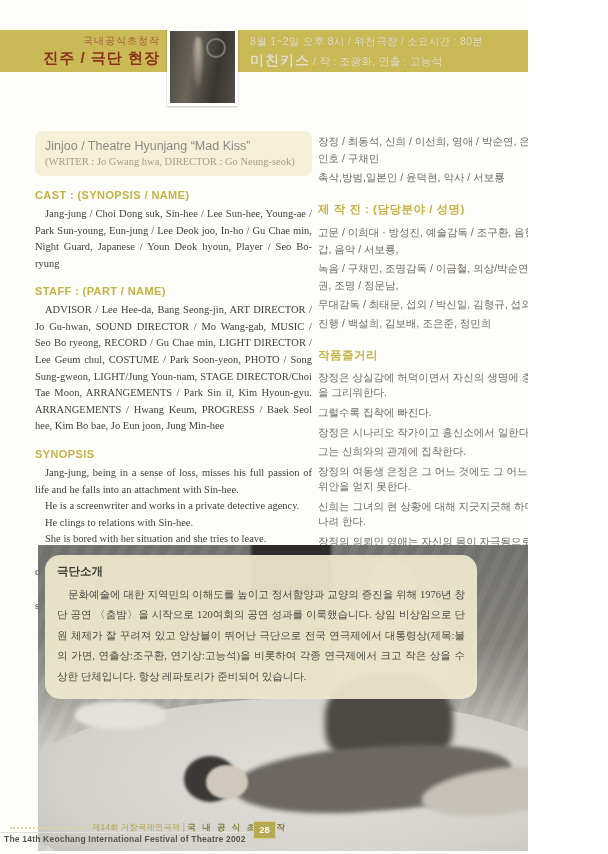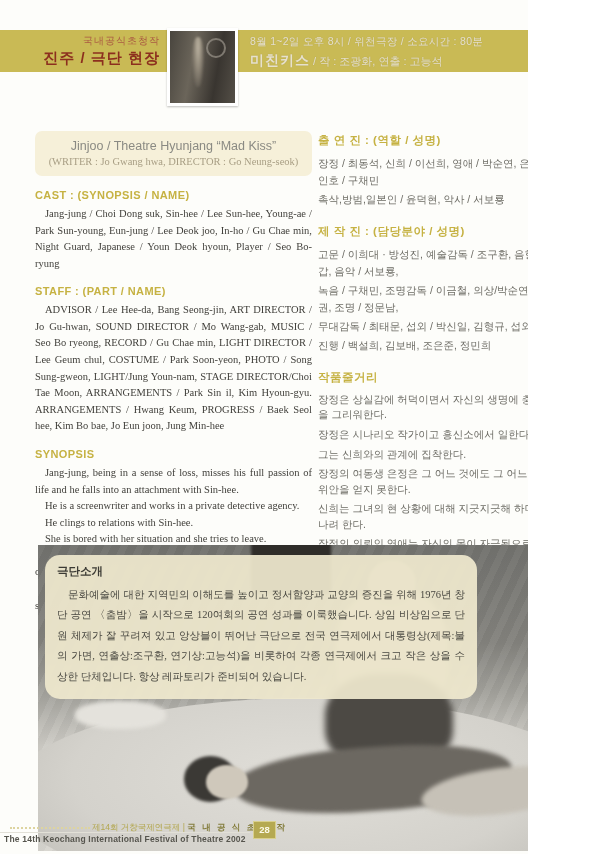--- a/index.html
+++ b/index.html
@@ -27,21 +27,21 @@
          border-radius:50%;opacity:.7;}
 
   .band-right{position:absolute;left:250px;top:35px;font-family:"Liberation Sans",sans-serif;
               color:#e7e1cc;text-shadow:0 0 1px rgba(120,110,60,.4);}
   .sched{font-size:10.5px;letter-spacing:.3px;}
   .title-line{font-size:11px;margin-top:3px;}
   .title-main{font-size:14px;font-weight:bold;letter-spacing:1px;}
 
   
   .left-col{position:absolute;left:35px;top:131px;width:277px;}
-  .title-box{background:#f6f0d9;border-radius:7px;padding:8px 10px 9px;text-align:center;}
+  .title-box{background:#f6f0d9;border-radius:7px;padding:8px 10px 9px;}
   .en-title{font-family:"Liberation Sans",sans-serif;font-size:12.5px;color:#8a8a83;}
   .en-sub{font-size:10.5px;color:#a89e84;margin-top:3px;}
 
   .sec-head{font-family:"Liberation Sans",sans-serif;font-size:11px;font-weight:bold;
             color:#c6b243;letter-spacing:.4px;margin:13px 0 5px;}
   .body-text{font-size:10.5px;color:#403f3a;line-height:1.58;text-align:justify;text-indent:10px;margin:0;}
   .syn-p{font-size:10.5px;color:#403f3a;line-height:1.58;text-align:justify;text-indent:10px;margin:0;}
 
   
   .right-col{position:absolute;left:318px;top:133px;width:268px;font-family:"Liberation Sans",sans-serif;}
@@ -142,34 +142,34 @@
     <p class="syn-p">She is bored with her situation and she tries to leave.</p>
     <p class="syn-p">Eun-jung, Jang-jung's sister, can't be consoled with any relation or anything.</p>
     <p class="syn-p">Young-ae, Jang-jung's client, finds her comfort in receiving stimulation on her body.</p>
     <p class="syn-p">In-he, Young-ae's husband, meets Eun-jung, Sin-hee,</p>
     <p class="syn-p">Eun-jung meets other men,</p>
     <p class="syn-p">......</p>
     <p class="syn-p">But they can't meet each other.</p>
   </div>
 
   <div class="right-col">
-    <p class="kr-head">출 연 진 : (역할 / 성명)</p>
     <p class="kr-line">장정 / 최동석, 신희 / 이선희, 영애 / 박순연, 은정 / 이덕주, 인호 / 구채민</p>
     <p class="kr-line">촉삭,방범,일본인 / 윤덕현, 악사 / 서보룡</p>
 
     <div class="kr-gap"></div>
     <p class="kr-head">제 작 진 : (담당분야 / 성명)</p>
     <p class="kr-line">고문 / 이희대 · 방성진, 예술감독 / 조구환, 음향감독 / 모왕갑, 음악 / 서보룡,</p>
     <p class="kr-line">녹음 / 구채민, 조명감독 / 이금철, 의상/박순연, 사진 / 송성권, 조명 / 정문남,</p>
     <p class="kr-line">무대감독 / 최태문, 섭외 / 박신일, 김형규, 섭외 / 황금,</p>
     <p class="kr-line">진행 / 백설희, 김보배, 조은준, 정민희</p>
 
     <div class="kr-gap"></div>
     <p class="kr-head">작품줄거리</p>
     <p class="story-line">장정은 상실감에 허덕이면서 자신의 생명에 충만한 열정을 그리워한다.</p>
+    <p class="story-line">그럴수록 집착에 빠진다.</p>
     <p class="story-line">장정은 시나리오 작가이고 흥신소에서 일한다.</p>
     <p class="story-line">그는 신희와의 관계에 집착한다.</p>
     <p class="story-line">장정의 여동생 은정은 그 어느 것에도 그 어느 관계에서도 위안을 얻지 못한다.</p>
     <p class="story-line">신희는 그녀의 현 상황에 대해 지긋지긋해 하며 어디든 떠나려 한다.</p>
     <p class="story-line">장정의 의뢰인 영애는 자신의 몸이 자극됨으로써 위안을 얻는다.</p>
     <p class="story-line">영애의 남편 인호는 은정을 만나고, 신희를 만나고,</p>
     <p class="story-line">은정은 또 다른 남자들을 만나고……,</p>
     <p class="story-line story-last">그러나, 그들은 아무도 서로 만나지 못한다.</p>
   </div>
 

